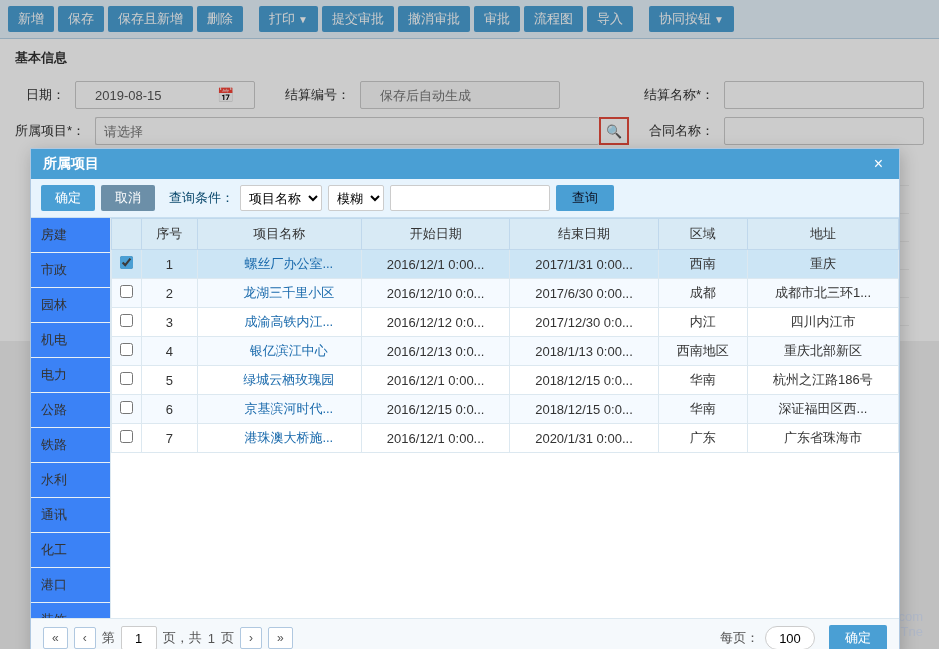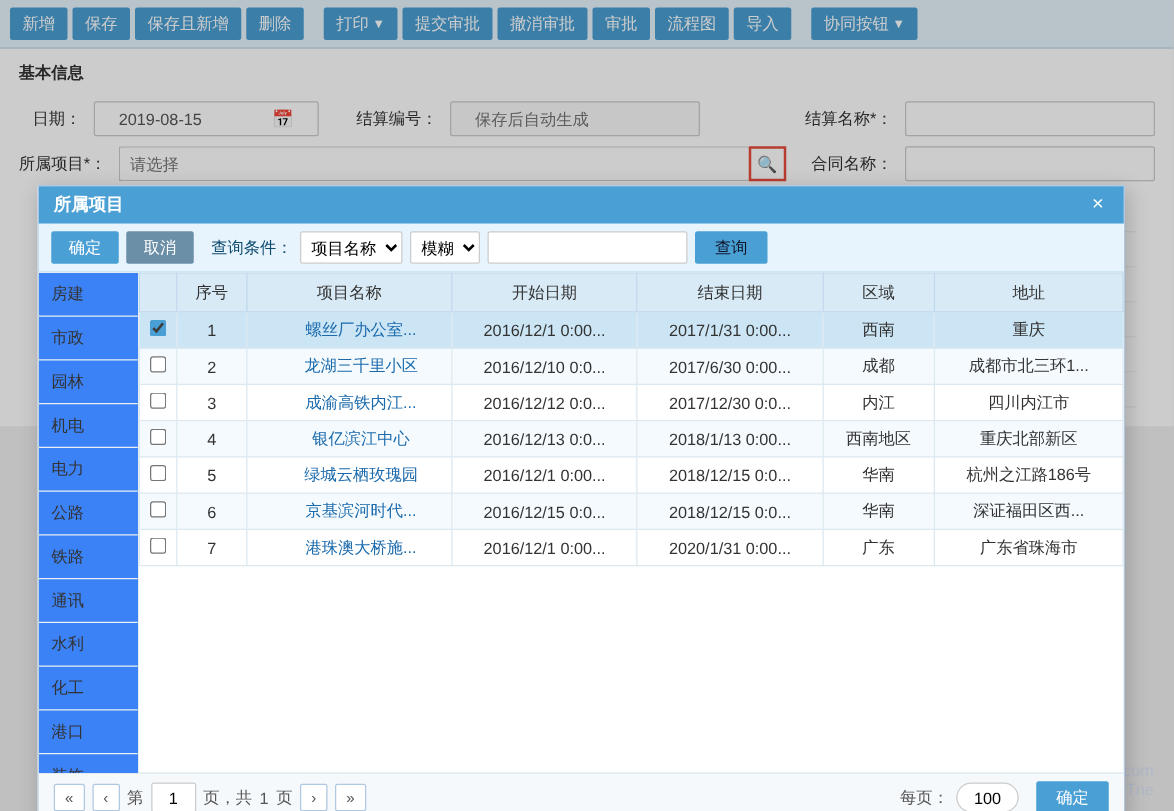--- a/index.html
+++ b/index.html
@@ -399,22 +399,22 @@
     <div class="dialog-body">
 
       <div class="category-panel">
         <div class="category-item">房建</div>
         <div class="category-item">市政</div>
         <div class="category-item">园林</div>
         <div class="category-item">机电</div>
         <div class="category-item">电力</div>
         <div class="category-item">公路</div>
         <div class="category-item">铁路</div>
+        <div class="category-item">水利</div>
         <div class="category-item">通讯</div>
-        <div class="category-item">水利</div>
         <div class="category-item">化工</div>
         <div class="category-item">港口</div>
         <div class="category-item">装饰</div>
       </div>
 
       <div class="table-panel">
         <table>
           <thead>
             <tr>
               <th class="checkbox-cell"></th>

